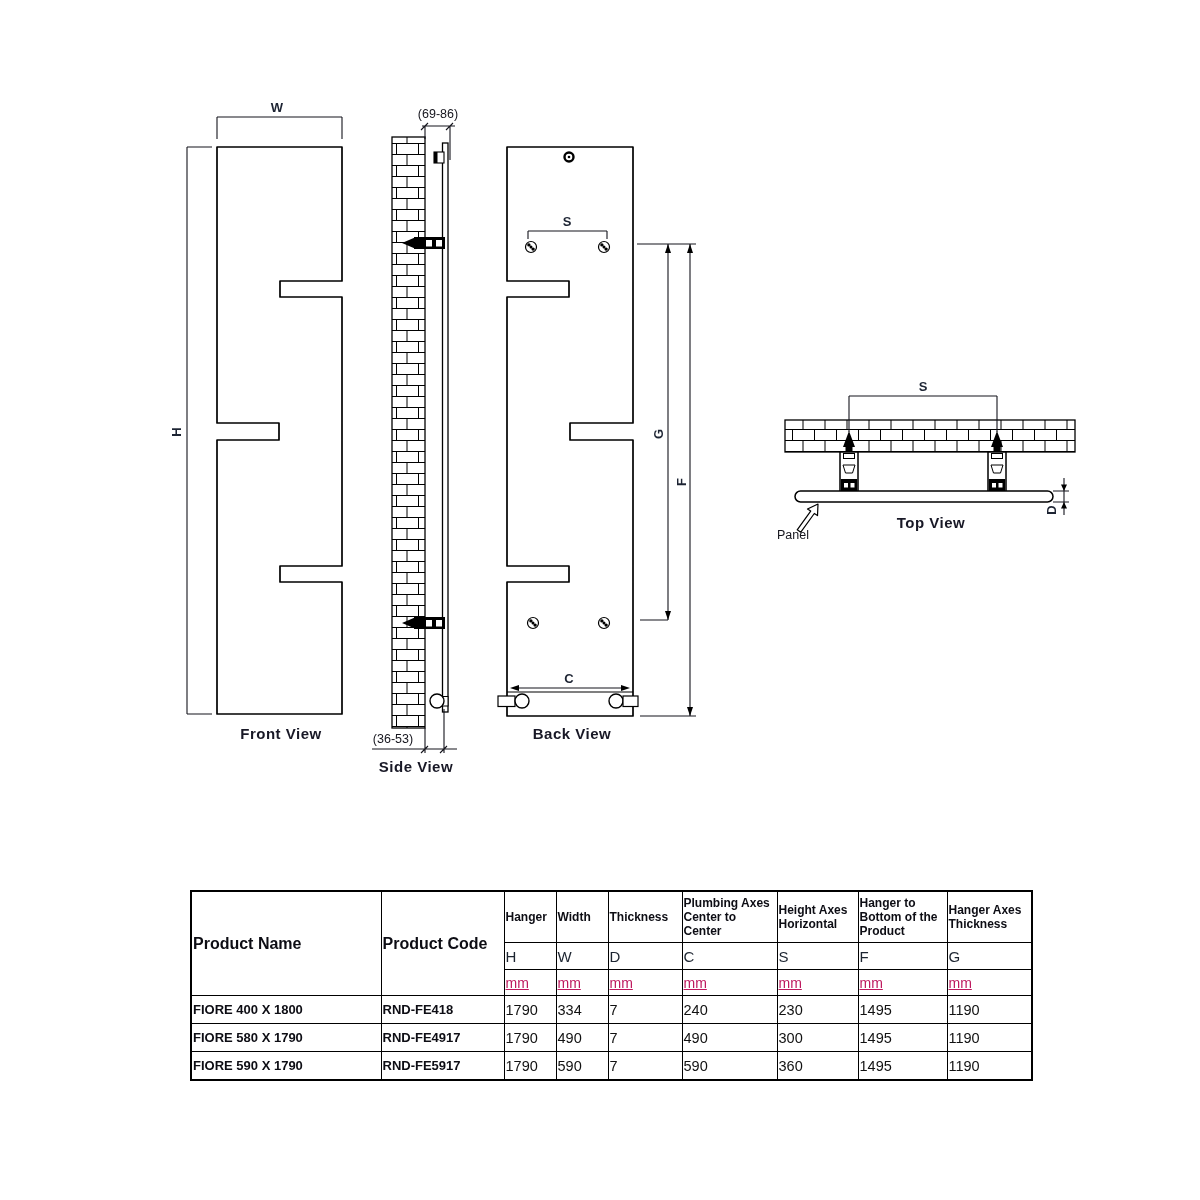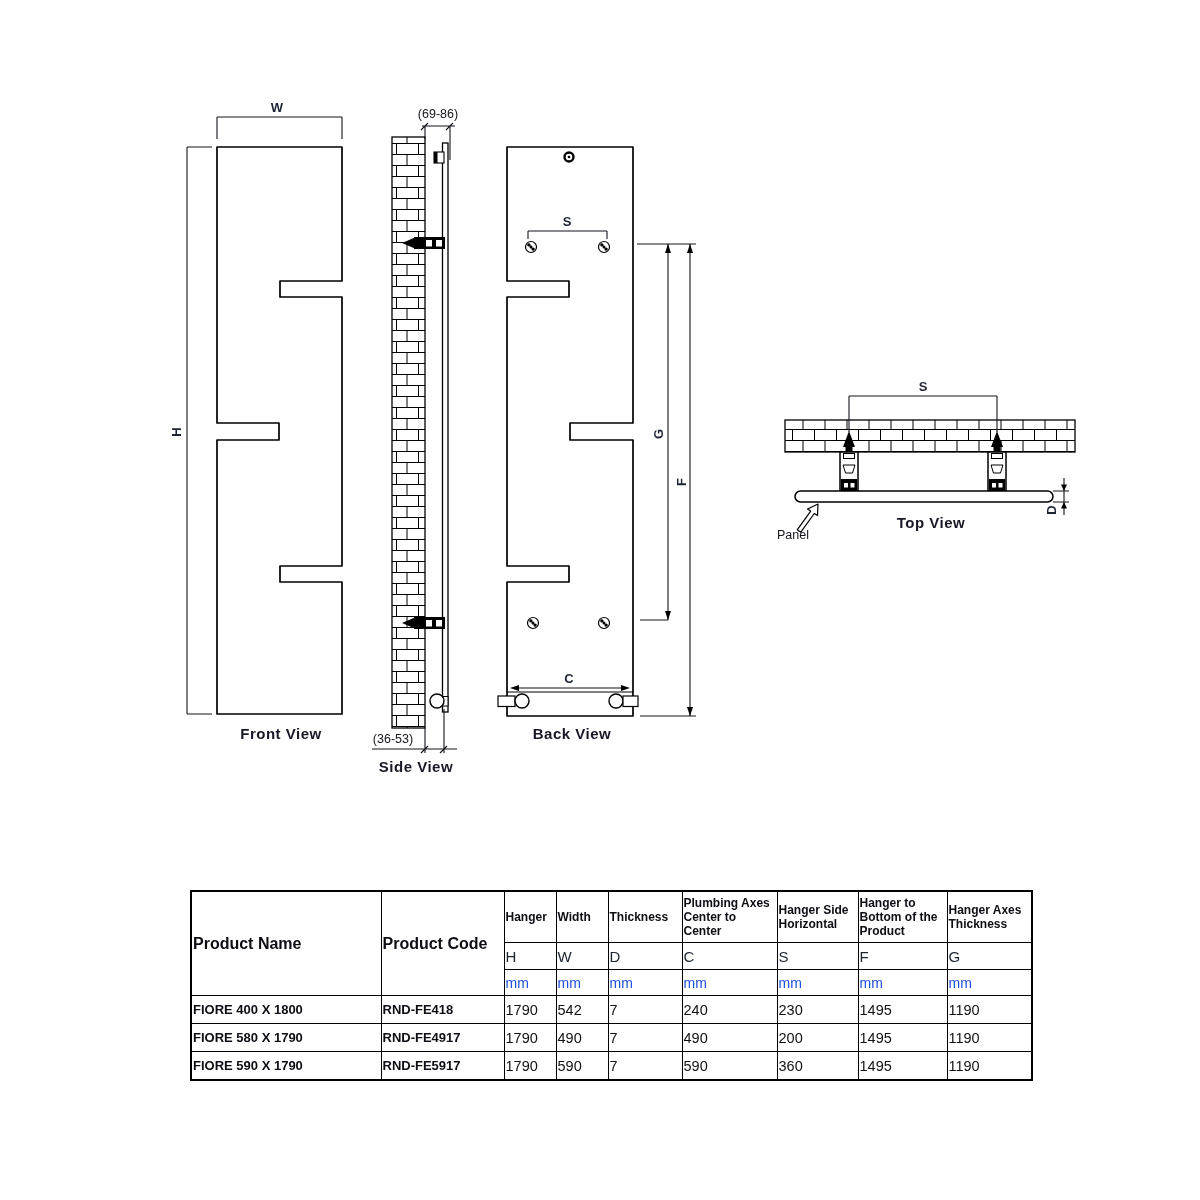--- a/index.html
+++ b/index.html
@@ -20,21 +20,21 @@
 
   
   .spec-table{position:absolute;left:190px;top:890px;border-collapse:collapse;
               table-layout:fixed;width:841px;background:#fff;color:#111;}
   .spec-table td,.spec-table th{border:1.5px solid #000;text-align:left;
               vertical-align:middle;padding:0 1px;overflow:hidden;}
   .spec-table{border:2.5px solid #000;}
   .th-big{font:bold 16px "Liberation Sans",sans-serif;color:#0d0d14;margin-left:43px;}
   .th-col{font:bold 12px "Liberation Sans",sans-serif;line-height:1.18;color:#0d0d14;height:50px;}
   .sym-row td{font:15px "Liberation Sans",sans-serif;color:#1c2430;height:26px;}
-  .unit-row td{font:14px "Liberation Sans",sans-serif;color:#1d4ed8;height:25px;}
+  .unit-row td{font:14px "Liberation Sans",sans-serif;color:#be185d;height:25px;text-decoration:underline;}
   .data-row td{font:14.5px "Liberation Sans",sans-serif;height:27px;}
   .data-row .nm,.data-row .cd{font:bold 13px "Liberation Sans",sans-serif;color:#0d0d14;}
 </style>
 </head>
 <body>
 
 <div id="stage">
 
 <svg width="1200" height="1200" viewBox="0 0 1200 1200">
   <defs>
@@ -189,21 +189,21 @@
         <col style="width:85px">
   </colgroup>
   <tbody>
         <tr>
     <th class="th-big" rowspan="3">Product Name</th>
     <th class="th-big" rowspan="3">Product Code</th>
     <th class="th-col">Hanger</th>
     <th class="th-col">Width</th>
     <th class="th-col">Thickness</th>
     <th class="th-col">Plumbing Axes Center to Center</th>
-    <th class="th-col">Hanger Side Horizontal</th>
+    <th class="th-col">Height Axes Horizontal</th>
     <th class="th-col">Hanger to Bottom of the Product</th>
     <th class="th-col">Hanger Axes Thickness</th>
   </tr>
   <tr class="sym-row">
     <td>H</td>
     <td>W</td>
     <td>D</td>
     <td>C</td>
     <td>S</td>
     <td>F</td>
@@ -215,35 +215,35 @@
     <td>mm</td>
     <td>mm</td>
     <td>mm</td>
     <td>mm</td>
     <td>mm</td>
   </tr>
   <tr class="data-row">
     <td class="nm">FIORE 400 X 1800</td>
     <td class="cd">RND-FE418</td>
     <td>1790</td>
-    <td>542</td>
+    <td>334</td>
     <td>7</td>
     <td>240</td>
     <td>230</td>
     <td>1495</td>
     <td>1190</td>
   </tr>
   <tr class="data-row">
     <td class="nm">FIORE 580 X 1790</td>
     <td class="cd">RND-FE4917</td>
     <td>1790</td>
     <td>490</td>
     <td>7</td>
     <td>490</td>
-    <td>200</td>
+    <td>300</td>
     <td>1495</td>
     <td>1190</td>
   </tr>
   <tr class="data-row">
     <td class="nm">FIORE 590 X 1790</td>
     <td class="cd">RND-FE5917</td>
     <td>1790</td>
     <td>590</td>
     <td>7</td>
     <td>590</td>

